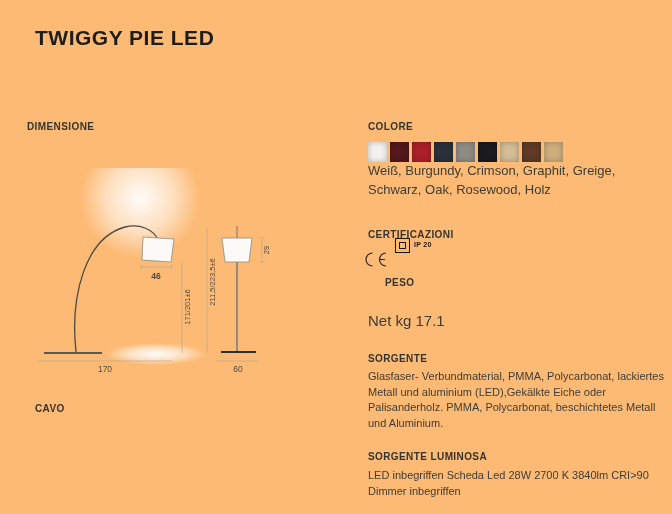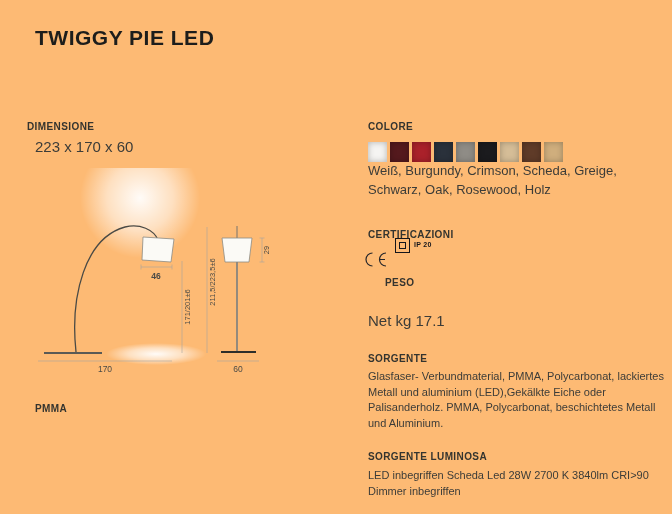--- a/index.html
+++ b/index.html
@@ -19,21 +19,20 @@
   svg text{fill:#4a4a46;font-family:"Liberation Sans",sans-serif;}
 </style>
 </head>
 <body>
 
 <div class="page" style="background: #fdba74;">
 
   <div class="title">TWIGGY PIE LED</div>
 
   <div class="sec-label" style="left:27px;top:121px;">DIMENSIONE</div>
-  <div class="sec-value" style="left:35px;top:138px;">223 x 170 x 60</div>
 
   <svg style="position:absolute;left:30px;top:168px;" width="270" height="215" viewBox="0 0 270 215">
     <defs>
       <radialGradient id="glow" cx="50%" cy="50%" r="50%">
         <stop offset="0%" stop-color="#ffffff" stop-opacity="0.95"></stop>
         <stop offset="55%" stop-color="#ffffff" stop-opacity="0.55"></stop>
         <stop offset="100%" stop-color="#ffffff" stop-opacity="0"></stop>
       </radialGradient>
     </defs>
 
@@ -65,35 +64,35 @@
     </g>
 
     <g stroke="#a9a69e" stroke-width="0.6">
       <path d="M232,70 L232,94 M229.5,70 L234.5,70 M229.5,94 L234.5,94" fill="none"></path>
       <path d="M187,193 L229,193" fill="none"></path>
     </g>
     <text x="239" y="82" font-size="7.5" text-anchor="middle" transform="rotate(-90 239,82)">29</text>
     <text x="208" y="204" font-size="8.5" text-anchor="middle" fill="#55524c">60</text>
   </svg>
 
-  <div class="sec-label" style="left:35px;top:403px;">PMMA</div>
+  <div class="sec-label" style="left:35px;top:403px;">CAVO</div>
 
   <div class="sec-label" style="left:368px;top:121px;">COLORE</div>
   <div class="swatches">
       <div class="swatch" style="background: rgb(245, 244, 242);"></div>
       <div class="swatch" style="background: rgb(84, 25, 29);"></div>
       <div class="swatch" style="background: rgb(170, 33, 42);"></div>
       <div class="swatch" style="background: rgb(42, 49, 59);"></div>
       <div class="swatch" style="background: rgb(143, 140, 134);"></div>
       <div class="swatch" style="background: rgb(27, 27, 30);"></div>
       <div class="swatch" style="background: rgb(213, 189, 151);"></div>
       <div class="swatch" style="background: rgb(95, 59, 40);"></div>
       <div class="swatch" style="background: rgb(207, 174, 125);"></div>
     </div>
-  <div class="names">Weiß, Burgundy, Crimson, Scheda, Greige, Schwarz, Oak, Rosewood, Holz</div>
+  <div class="names">Weiß, Burgundy, Crimson, Graphit, Greige, Schwarz, Oak, Rosewood, Holz</div>
 
   <div class="sec-label" style="left:368px;top:229px;">CERTIFICAZIONI</div>
   <div class="class2">
       <div class="inner"></div>
     </div>
   <div class="ip20">IP 20</div>
   <div class="ce-wrap">
     <svg width="27" height="19" viewBox="0 0 54 34">
       <path d="M21,4 A13,13 0 1 0 21,30" stroke="#26262a" stroke-width="2.4" fill="none"></path>
       <path d="M48,4 A13,13 0 1 0 48,30 M34.5,17 L46,17" stroke="#26262a" stroke-width="2.4" fill="none"></path>

